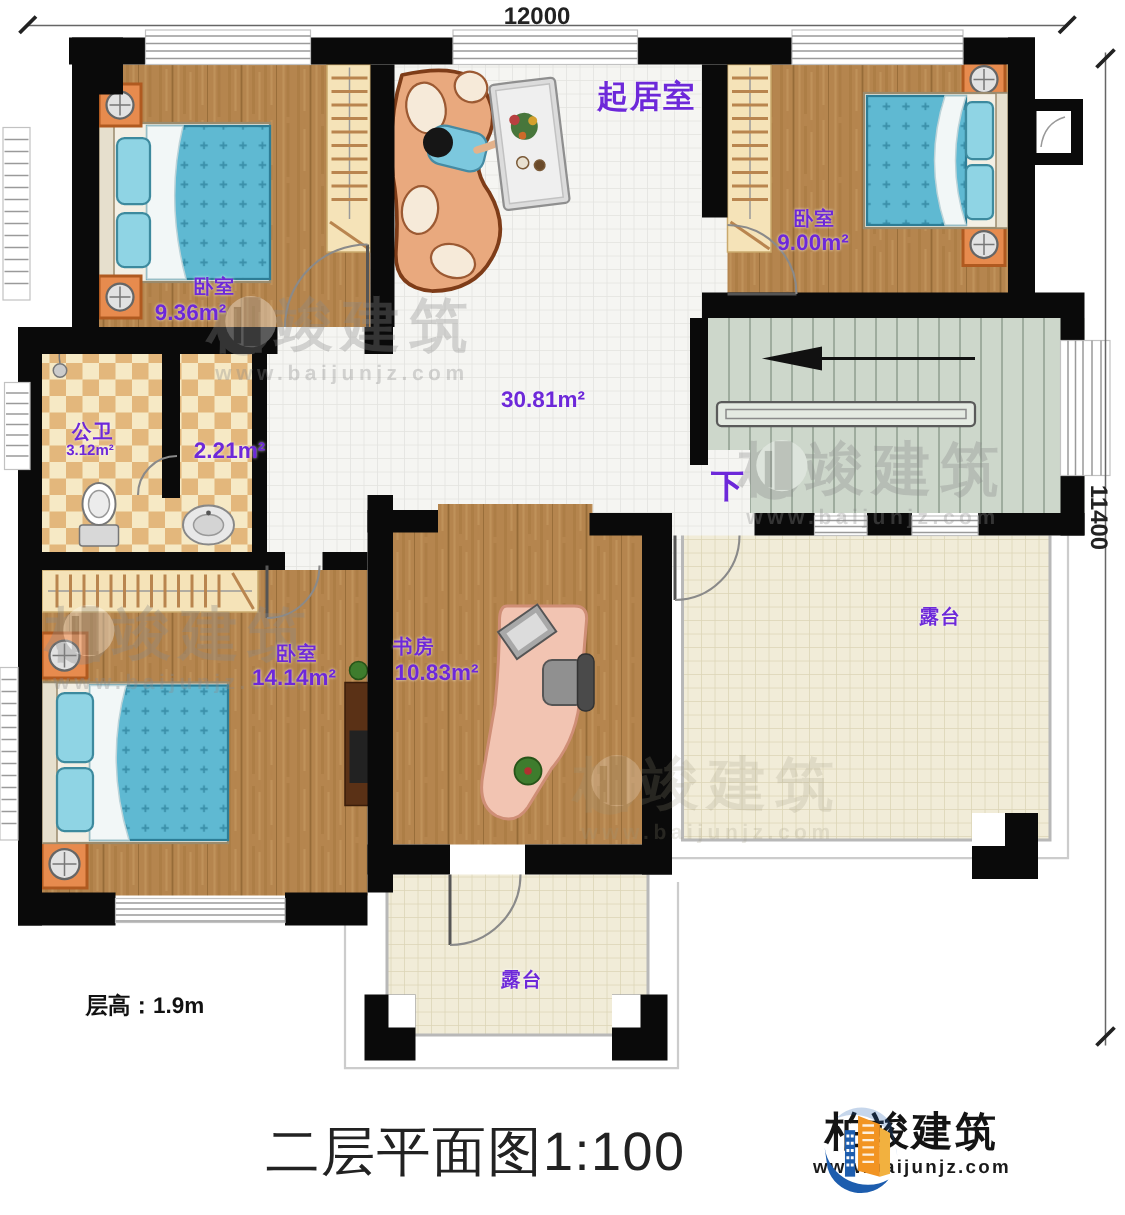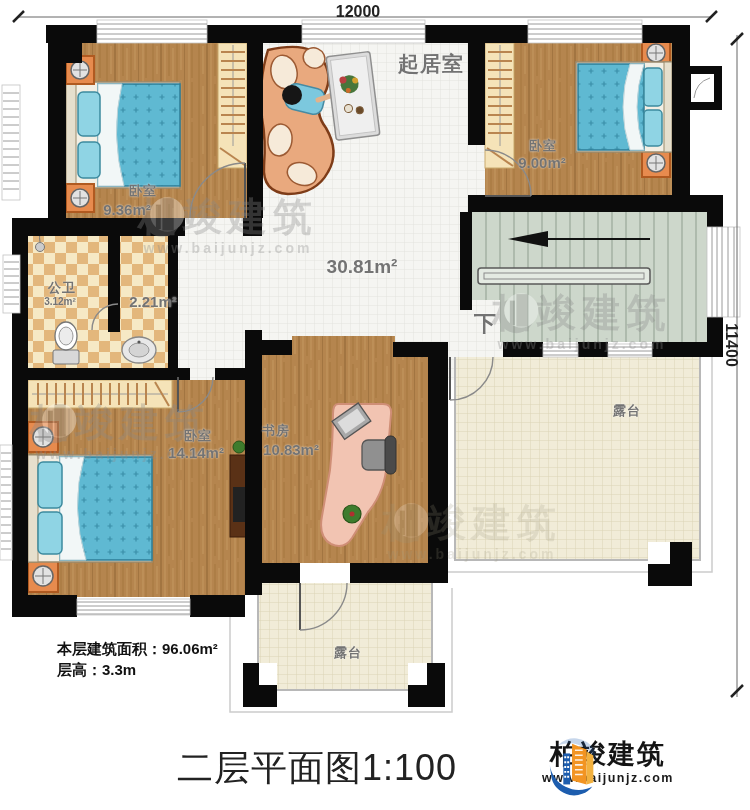--- a/index.html
+++ b/index.html
@@ -1,21 +1,21 @@
 <!DOCTYPE html>
 <html><head>
 <meta charset="utf-8">
 <style>
   html,body{margin:0;padding:0;background:#fff;}
   .stage{position:relative;width:750px;height:810px;background:#fff;overflow:hidden;
          font-family:"Liberation Sans","DejaVu Sans",sans-serif;}
   .stage svg{position:absolute;left:0;top:0;}
   .layer{position:absolute;left:0;top:0;width:750px;height:570px;pointer-events:none;}
   .lbl{position:absolute;transform:translate(-50%,-50%);white-space:nowrap;font-weight:bold;
-       color:#737373;text-shadow:0 0 2px rgba(255,255,255,.85);}
+       color:#6d28d9;text-shadow:0 0 2px rgba(255,255,255,.85);}
   .room{font-size:13px;letter-spacing:1px;}
   .area{font-size:15px;letter-spacing:0;}
   .dim{font-size:16px;color:#222;text-shadow:none;}
   .dim-v{transform:translate(-50%,-50%) rotate(90deg);}
   .down{font-size:22px;}
   .note{position:absolute;left:57px;font-size:15px;font-weight:600;color:#111;white-space:nowrap;}
   
   .wm{position:absolute;display:flex;flex-direction:column;align-items:center;opacity:.33;}
   .wm-row{display:flex;align-items:center;gap:4px;}
   .wm-name{font-size:39px;font-weight:800;letter-spacing:6px;color:#8a8a8a;white-space:nowrap;}
@@ -371,42 +371,41 @@
 </div>
 
 <div class="layer">
   <div class="lbl dim" style="left:358px;top:12px">12000</div>
   <div class="lbl dim dim-v" style="left:731px;top:345px">11400</div>
 
   <div class="lbl room" style="left:143px;top:191px">卧室</div>
   <div class="lbl area" style="left:127px;top:209px">9.36m²</div>
 
   <div class="lbl room" style="left:431px;top:64px;font-size:21px">起居室</div>
-  <div class="lbl area" style="left:362px;top:267px;font-size:19px">30.81m²</div>
+  <div class="lbl area" style="left:362px;top:267px;font-size:15px">30.81m²</div>
 
   <div class="lbl room" style="left:543px;top:146px">卧室</div>
   <div class="lbl area" style="left:542px;top:162px">9.00m²</div>
 
   <div class="lbl room" style="left:62px;top:288px">公卫</div>
   <div class="lbl area" style="left:60px;top:301px;font-size:10px">3.12m²</div>
   <div class="lbl area" style="left:153px;top:301px">2.21m²</div>
 
   <div class="lbl room" style="left:198px;top:436px">卧室</div>
   <div class="lbl area" style="left:196px;top:452px">14.14m²</div>
 
   <div class="lbl room" style="left:276px;top:431px">书房</div>
   <div class="lbl area" style="left:291px;top:449px">10.83m²</div>
 
   <div class="lbl room" style="left:627px;top:411px">露台</div>
   <div class="lbl room" style="left:348px;top:653px">露台</div>
 
   <div class="lbl down" style="left:485px;top:324px">下</div>
 
-  <div class="note" style="top:640px">本层建筑面积：96.06m²</div>
-  <div class="note" style="top:661px">层高：3.3m</div>
+  <div class="note" style="top:661px">层高：1.9m</div>
 </div>
 
 <div class="title"><span>二层平面图</span><span>1:100</span></div>
 
 <div class="logo">
   <svg width="62" height="62" viewBox="0 0 64 64">
     <path d="M10,44 A24,24 0 0 0 52,52 A30,30 0 0 1 8,30 Z" fill="#1d5dae"></path>
     <path d="M54,14 A24,24 0 0 0 16,10 A30,30 0 0 1 58,36 Z" fill="#1d5dae" opacity="0.25"></path>
     <rect x="22" y="18" width="7" height="32" fill="#1d5dae"></rect>
     <path d="M23,21h2v2h-2zM26,21h2v2h-2zM23,26h2v2h-2zM26,26h2v2h-2zM23,31h2v2h-2zM26,31h2v2h-2zM23,36h2v2h-2zM26,36h2v2h-2zM23,41h2v2h-2zM26,41h2v2h-2z" fill="#fff"></path>

